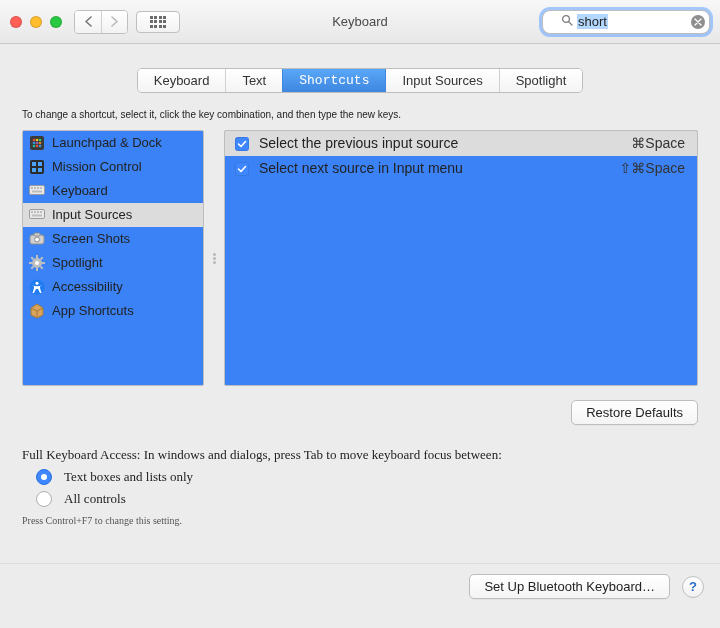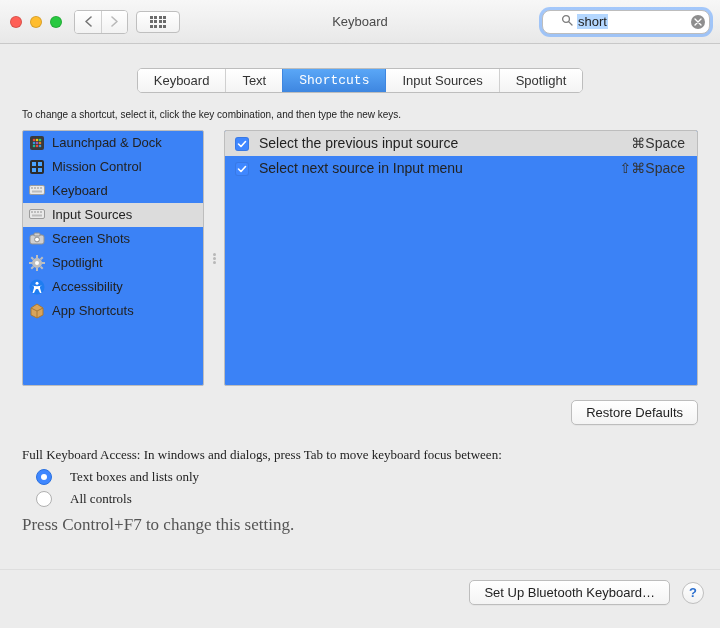--- a/index.html
+++ b/index.html
@@ -109,35 +109,35 @@
 
   .restore-row { display:flex; justify-content:flex-end; margin-top:14px; }
   .push-btn {
     border:1px solid #bdbdbd; border-radius:5px;
     background:linear-gradient(#ffffff,#f4f4f4);
     padding:4px 14px; font-size:13px; color:#222;
     box-shadow: 0 1px 0 rgba(0,0,0,0.03);
   }
 
   .fka { margin-top:22px; font-size:13px; color:#222;font-family:Liberation Serif, serif; }
-  .radio-row { display:flex; align-items:center; gap:18px; margin-top:6px; margin-left:14px;}
+  .radio-row { display:flex; align-items:center; gap:12px; margin-top:6px; margin-left:14px;}
   .radio {
     width:16px; height:16px; border-radius:50%;
     border:1px solid #b0b0b0; background:#fff;
     display:flex; align-items:center; justify-content:center;
   }
   .radio.checked { border-color:#2a71e0; background:radial-gradient(circle,#4b94ff 0 6px,#fff 6px); }
   .radio.checked::after {
     content:""; width:6px; height:6px; border-radius:50%; background:#fff;
   }
   .radio.checked { background:#3f87ff; }
-  .hint { font-size:17px; color:#555; margin-top:8px; }
+  .hint { font-size:10px; color:#555; margin-top:8px; }
 
   .bottom-bar {
-    position:absolute; bottom:11px; left:0; right:0;
+    position:absolute; bottom:17px; left:0; right:0;
     padding:10px 16px 12px;
     display:flex; justify-content:flex-end; align-items:center; gap:12px;
     border-top:1px solid rgba(0,0,0,0.06);
   }
   .help-btn {
     width:22px; height:22px; border-radius:50%;
     border:1px solid #bfbfbf; background:linear-gradient(#ffffff,#f1f1f1);
     color:#2b6fcf; display:flex; align-items:center; justify-content:center;
     font-weight:600; font-size:13px;
   }

